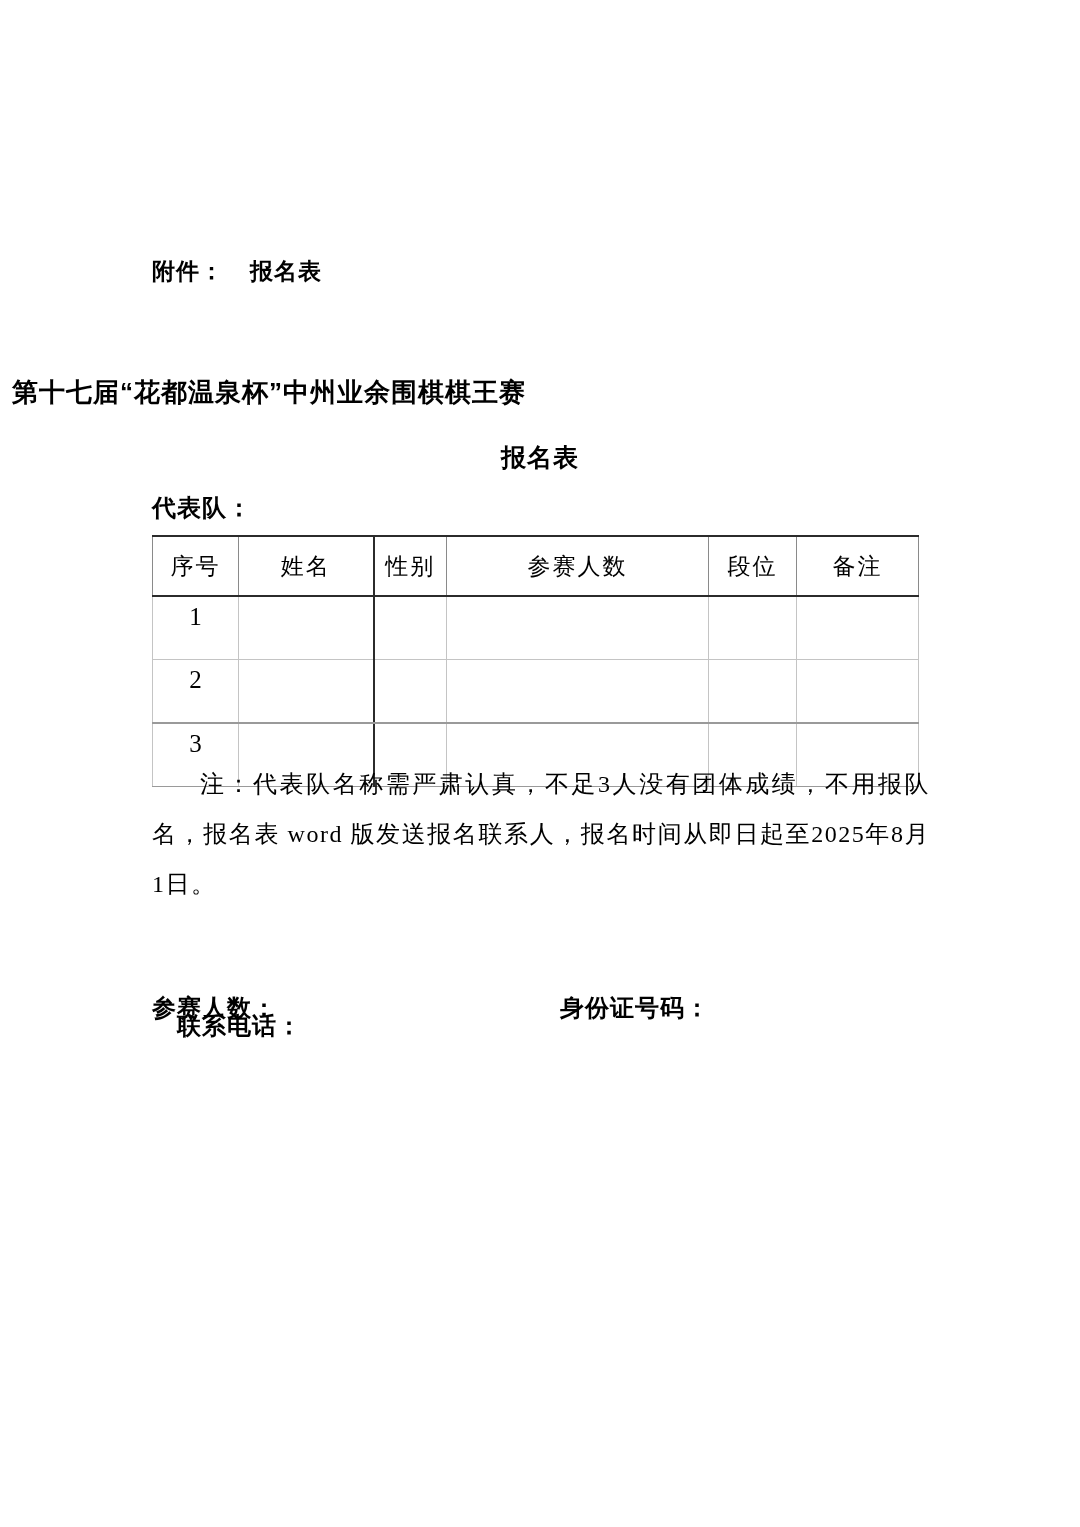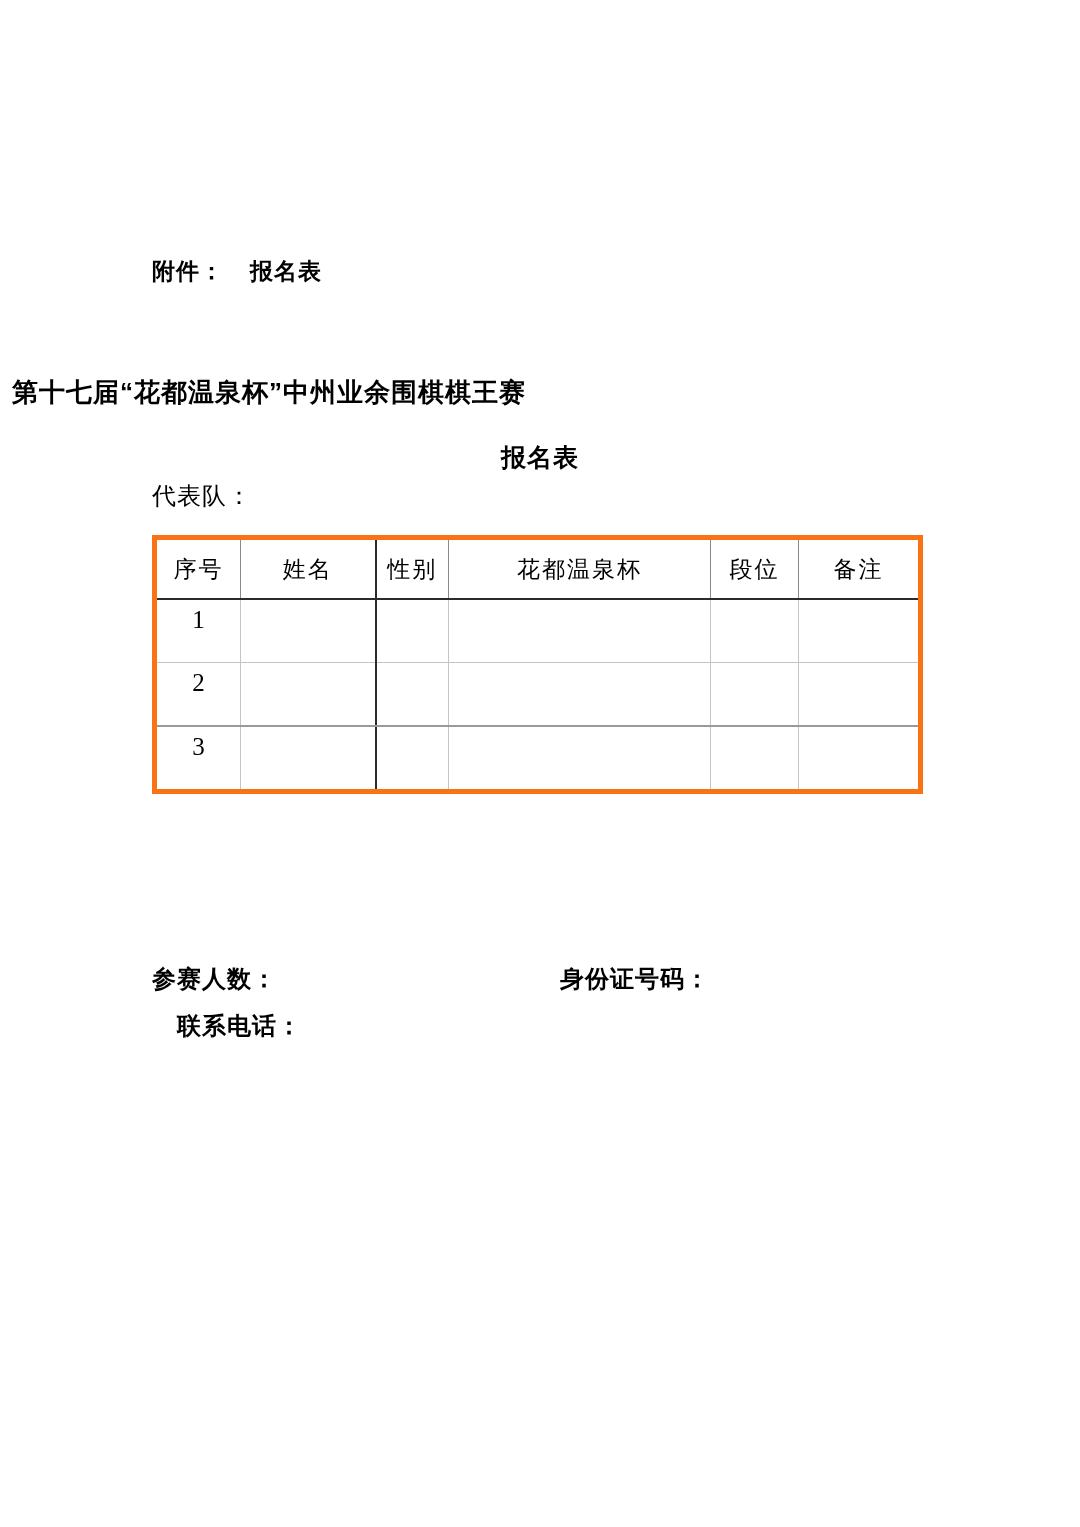--- a/index.html
+++ b/index.html
@@ -53,34 +53,35 @@
     font-family: "Liberation Sans", "DejaVu Sans", sans-serif;
     font-size: 25px;
     font-weight: bold;
     letter-spacing: 1px;
   }
 
   
   .team-label {
     position: absolute;
     left: 152px;
-    top: 480px;
-    font-size: 24px;
-    letter-spacing: 1px;
+    top: 492px;
+    font-size: 24px;
+    letter-spacing: 1px;
+    font-weight: bold;
   }
 
   
   .reg-table {
     position: absolute;
     left: 152px;
     top: 535px;
     border-collapse: collapse;
     table-layout: fixed;
     width: 766px;
-    border: 5px solid #f97316;
+    border: 1px solid #f97316;
   }
   .reg-table th, .reg-table td {
     padding: 0;
     overflow: hidden;
   }
   .reg-table thead th {
     height: 58px;
     font-weight: normal;
     font-size: 23px;
     letter-spacing: 2px;
@@ -130,20 +131,21 @@
     left: 152px;
     top: 963px;
     font-size: 24px;
     font-weight: bold;
     letter-spacing: 1px;
     white-space: nowrap;
   }
   .footer-row .participants-label {
     display: inline-block;
     width: 408px;
+    margin-top: 29px;
   }
   .phone-row {
     position: absolute;
     left: 152px;
     top: 1010px;
     font-size: 24px;
     font-weight: bold;
     letter-spacing: 1px;
     margin-left: 25px;
   }
@@ -170,21 +172,21 @@
       <col style="width:73px">
       <col style="width:262px">
       <col style="width:88px">
       <col style="width:122px">
     </colgroup>
     <thead>
       <tr>
         <th>序号</th>
         <th class="sep-dark">姓名</th>
         <th>性别</th>
-        <th>花都温泉杯</th>
+        <th>参赛人数</th>
         <th>段位</th>
         <th>备注</th>
       </tr>
     </thead>
     <tbody>
       <tr class="row-1">
         <td>1</td>
         <td class="sep-dark"></td>
         <td></td>
         <td></td>
@@ -203,20 +205,21 @@
         <td>3</td>
         <td class="sep-dark"></td>
         <td></td>
         <td></td>
         <td></td>
         <td></td>
       </tr>
     </tbody>
   </table>
 
+  <p class="note">注：代表队名称需严肃认真，不足3人没有团体成绩，不用报队名，报名表 word 版发送报名联系人，报名时间从即日起至2025年8月1日。</p>
 
   <div class="footer-row">
     <span class="participants-label">参赛人数：</span><span>身份证号码：</span>
   </div>
 
   <div class="phone-row">联系电话：</div>
 
 </div>
 
 </body></html>

